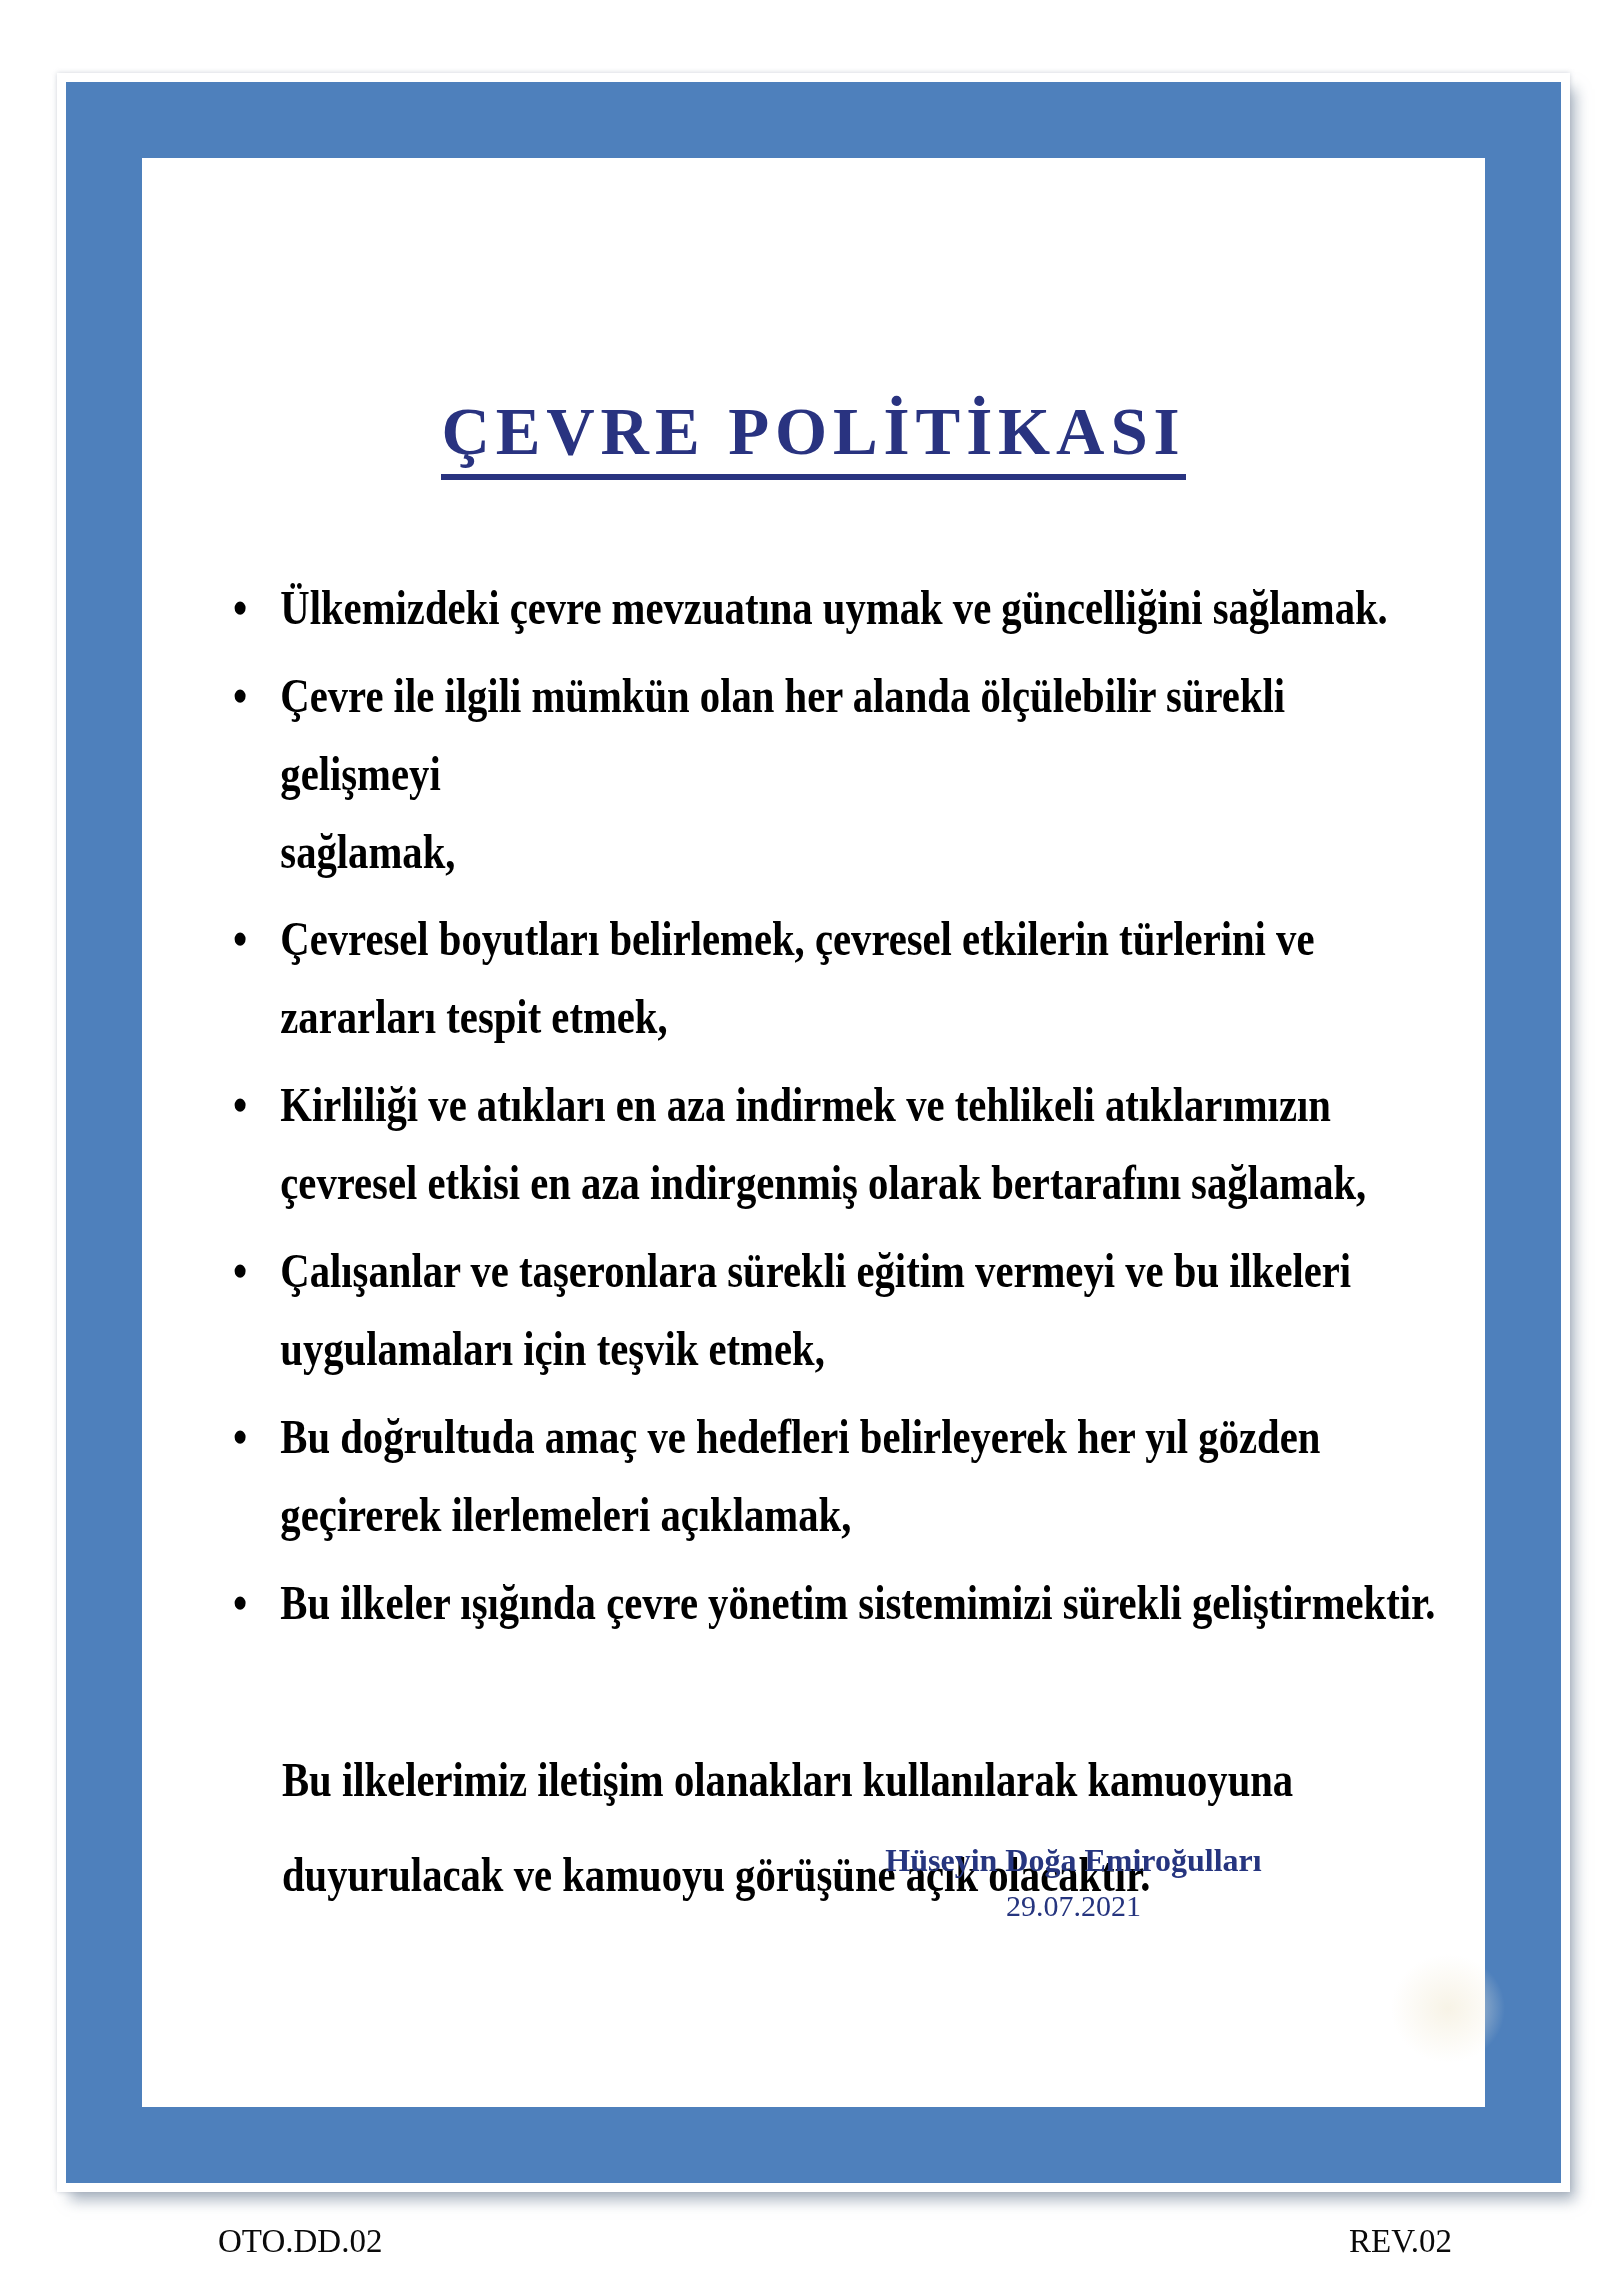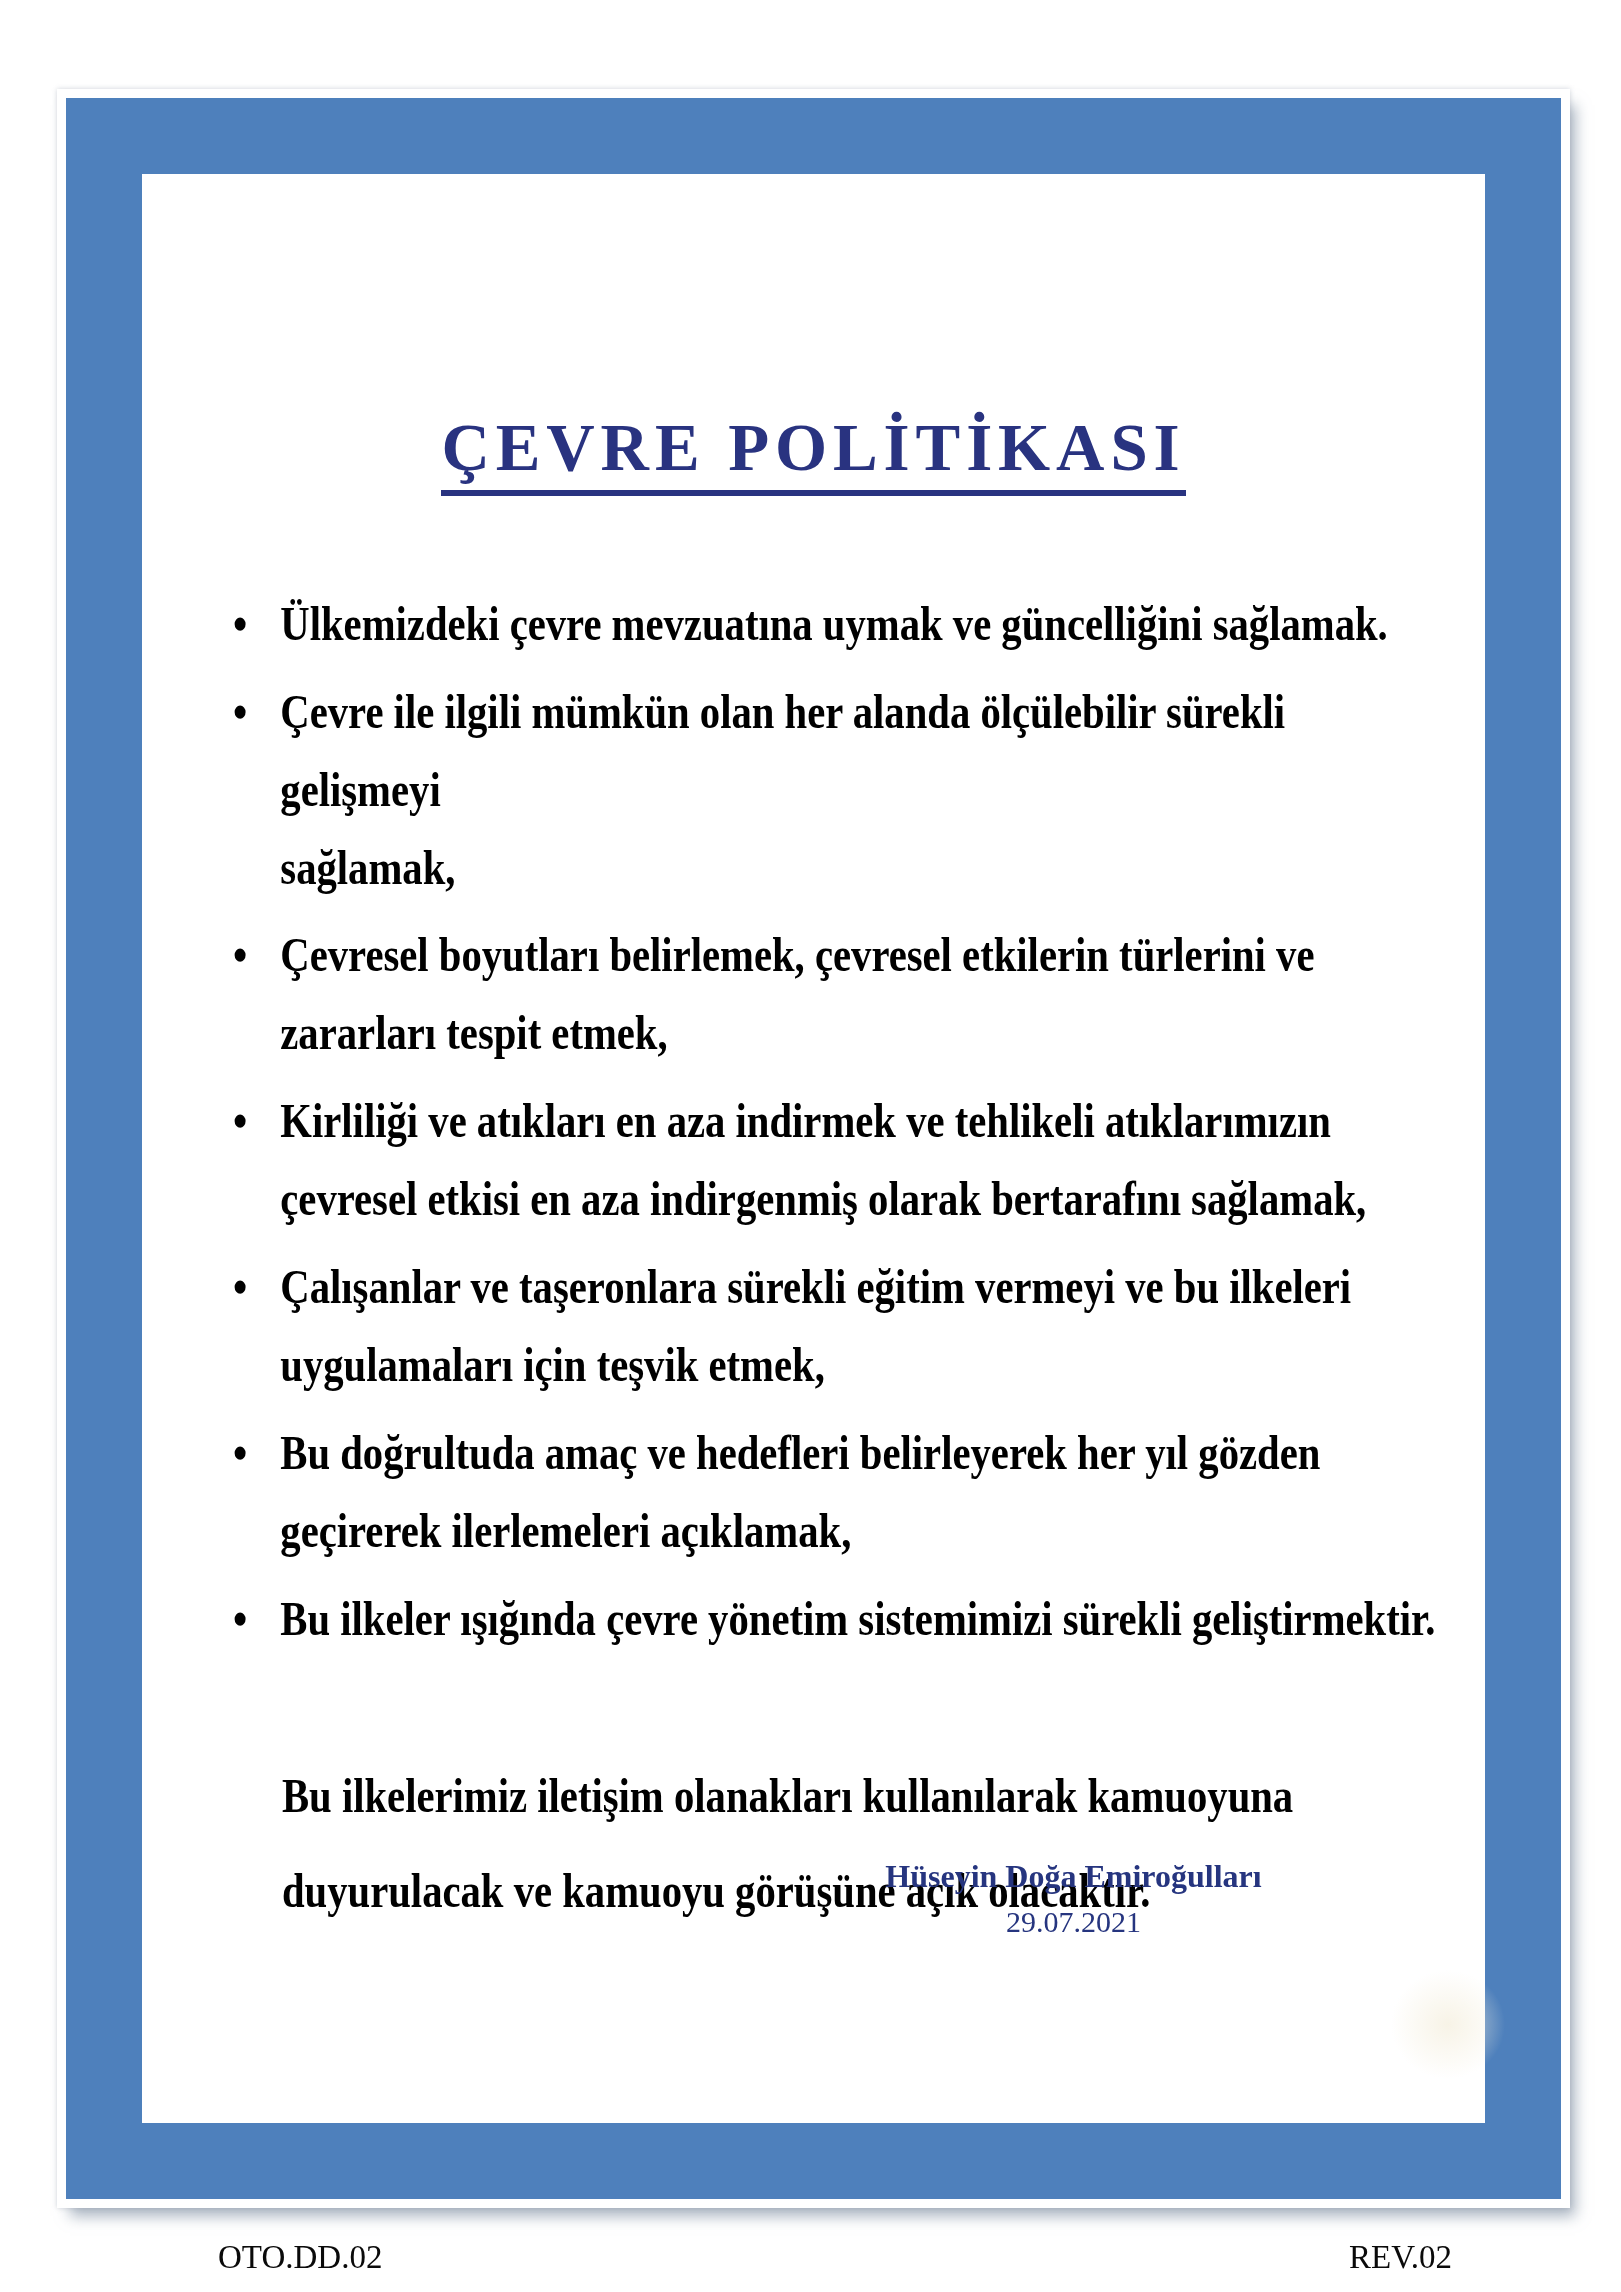--- a/index.html
+++ b/index.html
@@ -7,21 +7,21 @@
     width: 1621px; height: 2293px;
     background: #ffffff;
     overflow: hidden;
     position: relative;
     font-family: "Liberation Serif", serif;
     --frame-blue: #4e80bc;
     --title-navy: #293380;
     --signature-navy: #26357f;
     --body-text: #000000;
   }
-  .page { position: absolute; inset: 0; margin-top: 16px; }
+  .page { position: absolute; inset: 0; }
 
   
   .frame-outer {
     position: absolute; left: 57px; top: 73px;
     width: 1513px; height: 2119px;
     background: #ffffff;
     padding: 8.8px; box-sizing: border-box;
     box-shadow: 0 0 4.9px rgba(150,160,175,0.45),
                 8.8px 11.8px 13.7px -3.9px rgba(110,128,150,0.60);
   }

